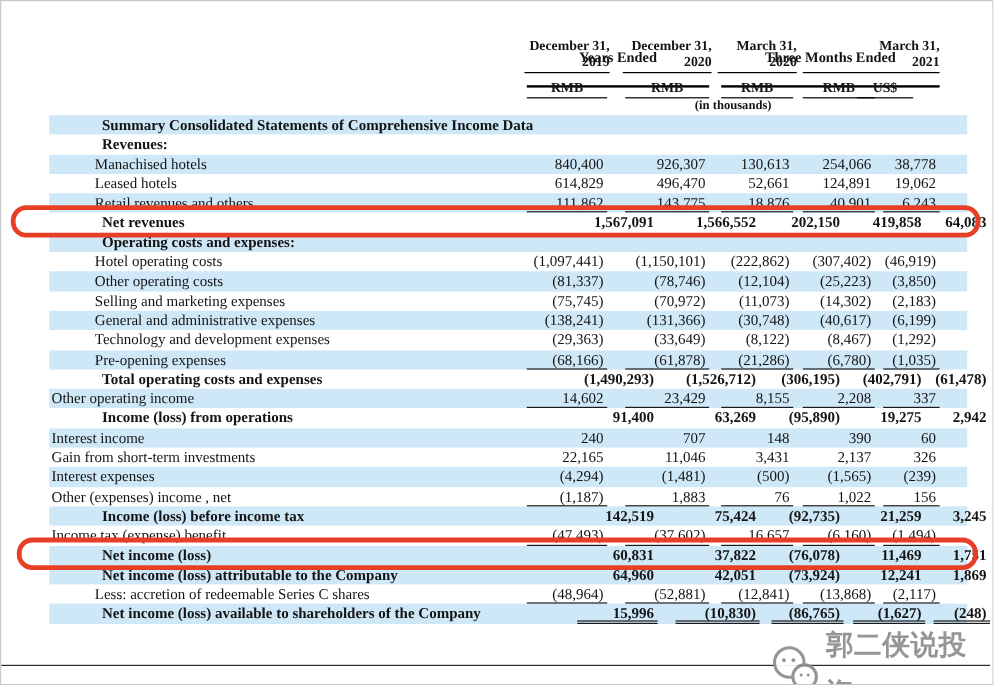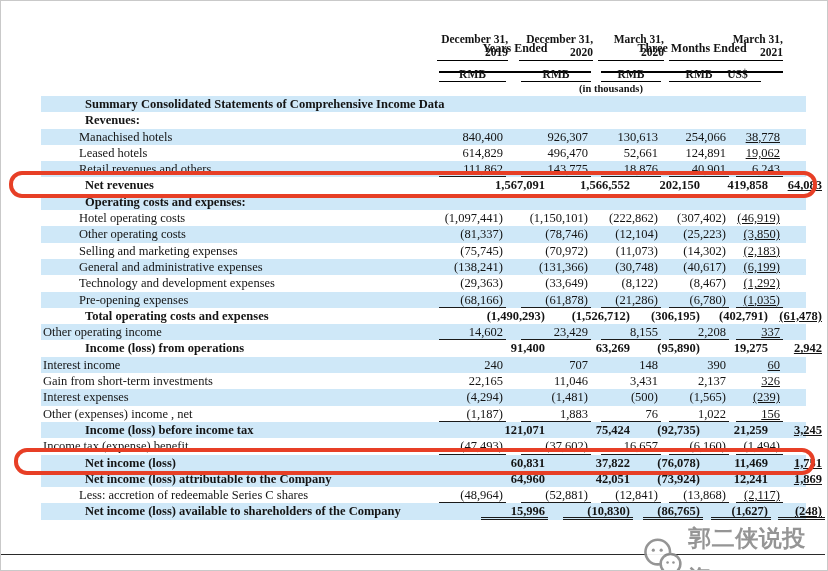--- a/index.html
+++ b/index.html
@@ -26,21 +26,21 @@
   .un4 { left:713px; width:47px; }
   .note { top:82px; left:438px; width:344px; font-size:10.5px; line-height:12px; }
   
   .tbody { position:absolute; left:0; top:95px; width:828px; }
   .row { display:flex; height:16.3px; line-height:16.3px; font-size:12.5px; white-space:nowrap; }
   .row.bold { font-weight:bold;padding-left:42px; }
   .row.shaded { background:linear-gradient(#cfe8f8,#cfe8f8) no-repeat 40px 0 / 765px 100%; }
   .lbl { width:438px; padding-left:42px; box-sizing:border-box; overflow:hidden; }
   .lbl.ind { padding-left:78px; }
   .num { text-align:right; box-sizing:border-box; padding-right:3px; }
-  .c0 { width:67px; } .c1 { width:70px; } .c2 { width:60px; } .c3 { width:60px; } .c4 { width:47px;text-decoration:underline; }
+  .c0 { width:67px; } .c1 { width:70px; } .c2 { width:60px; } .c3 { width:60px; } .c4 { width:47px; }
   .s0 { width:15px; } .s1 { width:10px; } .s2 { width:8px; }  .s3 { width:7px;  }
   .row.ul  .num { border-bottom:1.3px solid #1a1a1a; }
   .row.dbl .num { border-bottom:3.5px double #1a1a1a; }
   
   .redbox { position:absolute; border:4px solid #e73f26; border-radius:13px; pointer-events:none; box-sizing:border-box; }
   .box-netrev { left:8px;  top:169.5px; width:808px; height:27px; }
   .box-netinc { left:13px; top:447px;   width:801px; height:27px; }
   
   .bottom-rule { position:absolute; left:0; top:553px; width:824px; border-top:1.6px solid #2a2a2a; }
   
@@ -308,21 +308,21 @@
         <div class="num c1">1,883</div>
         <div class="sp s1"></div>
         <div class="num c2">76</div>
         <div class="sp s2"></div>
         <div class="num c3">1,022</div>
         <div class="sp s3"></div>
         <div class="num c4">156</div>
       </div>
       <div class="row shaded bold">
         <div class="lbl">Income (loss) before income tax</div>
-        <div class="num c0">121,071</div>
+        <div class="num c0">142,519</div>
         <div class="sp s0"></div>
         <div class="num c1">75,424</div>
         <div class="sp s1"></div>
         <div class="num c2">(92,735)</div>
         <div class="sp s2"></div>
         <div class="num c3">21,259</div>
         <div class="sp s3"></div>
         <div class="num c4">3,245</div>
       </div>
       <div class="row ul">

